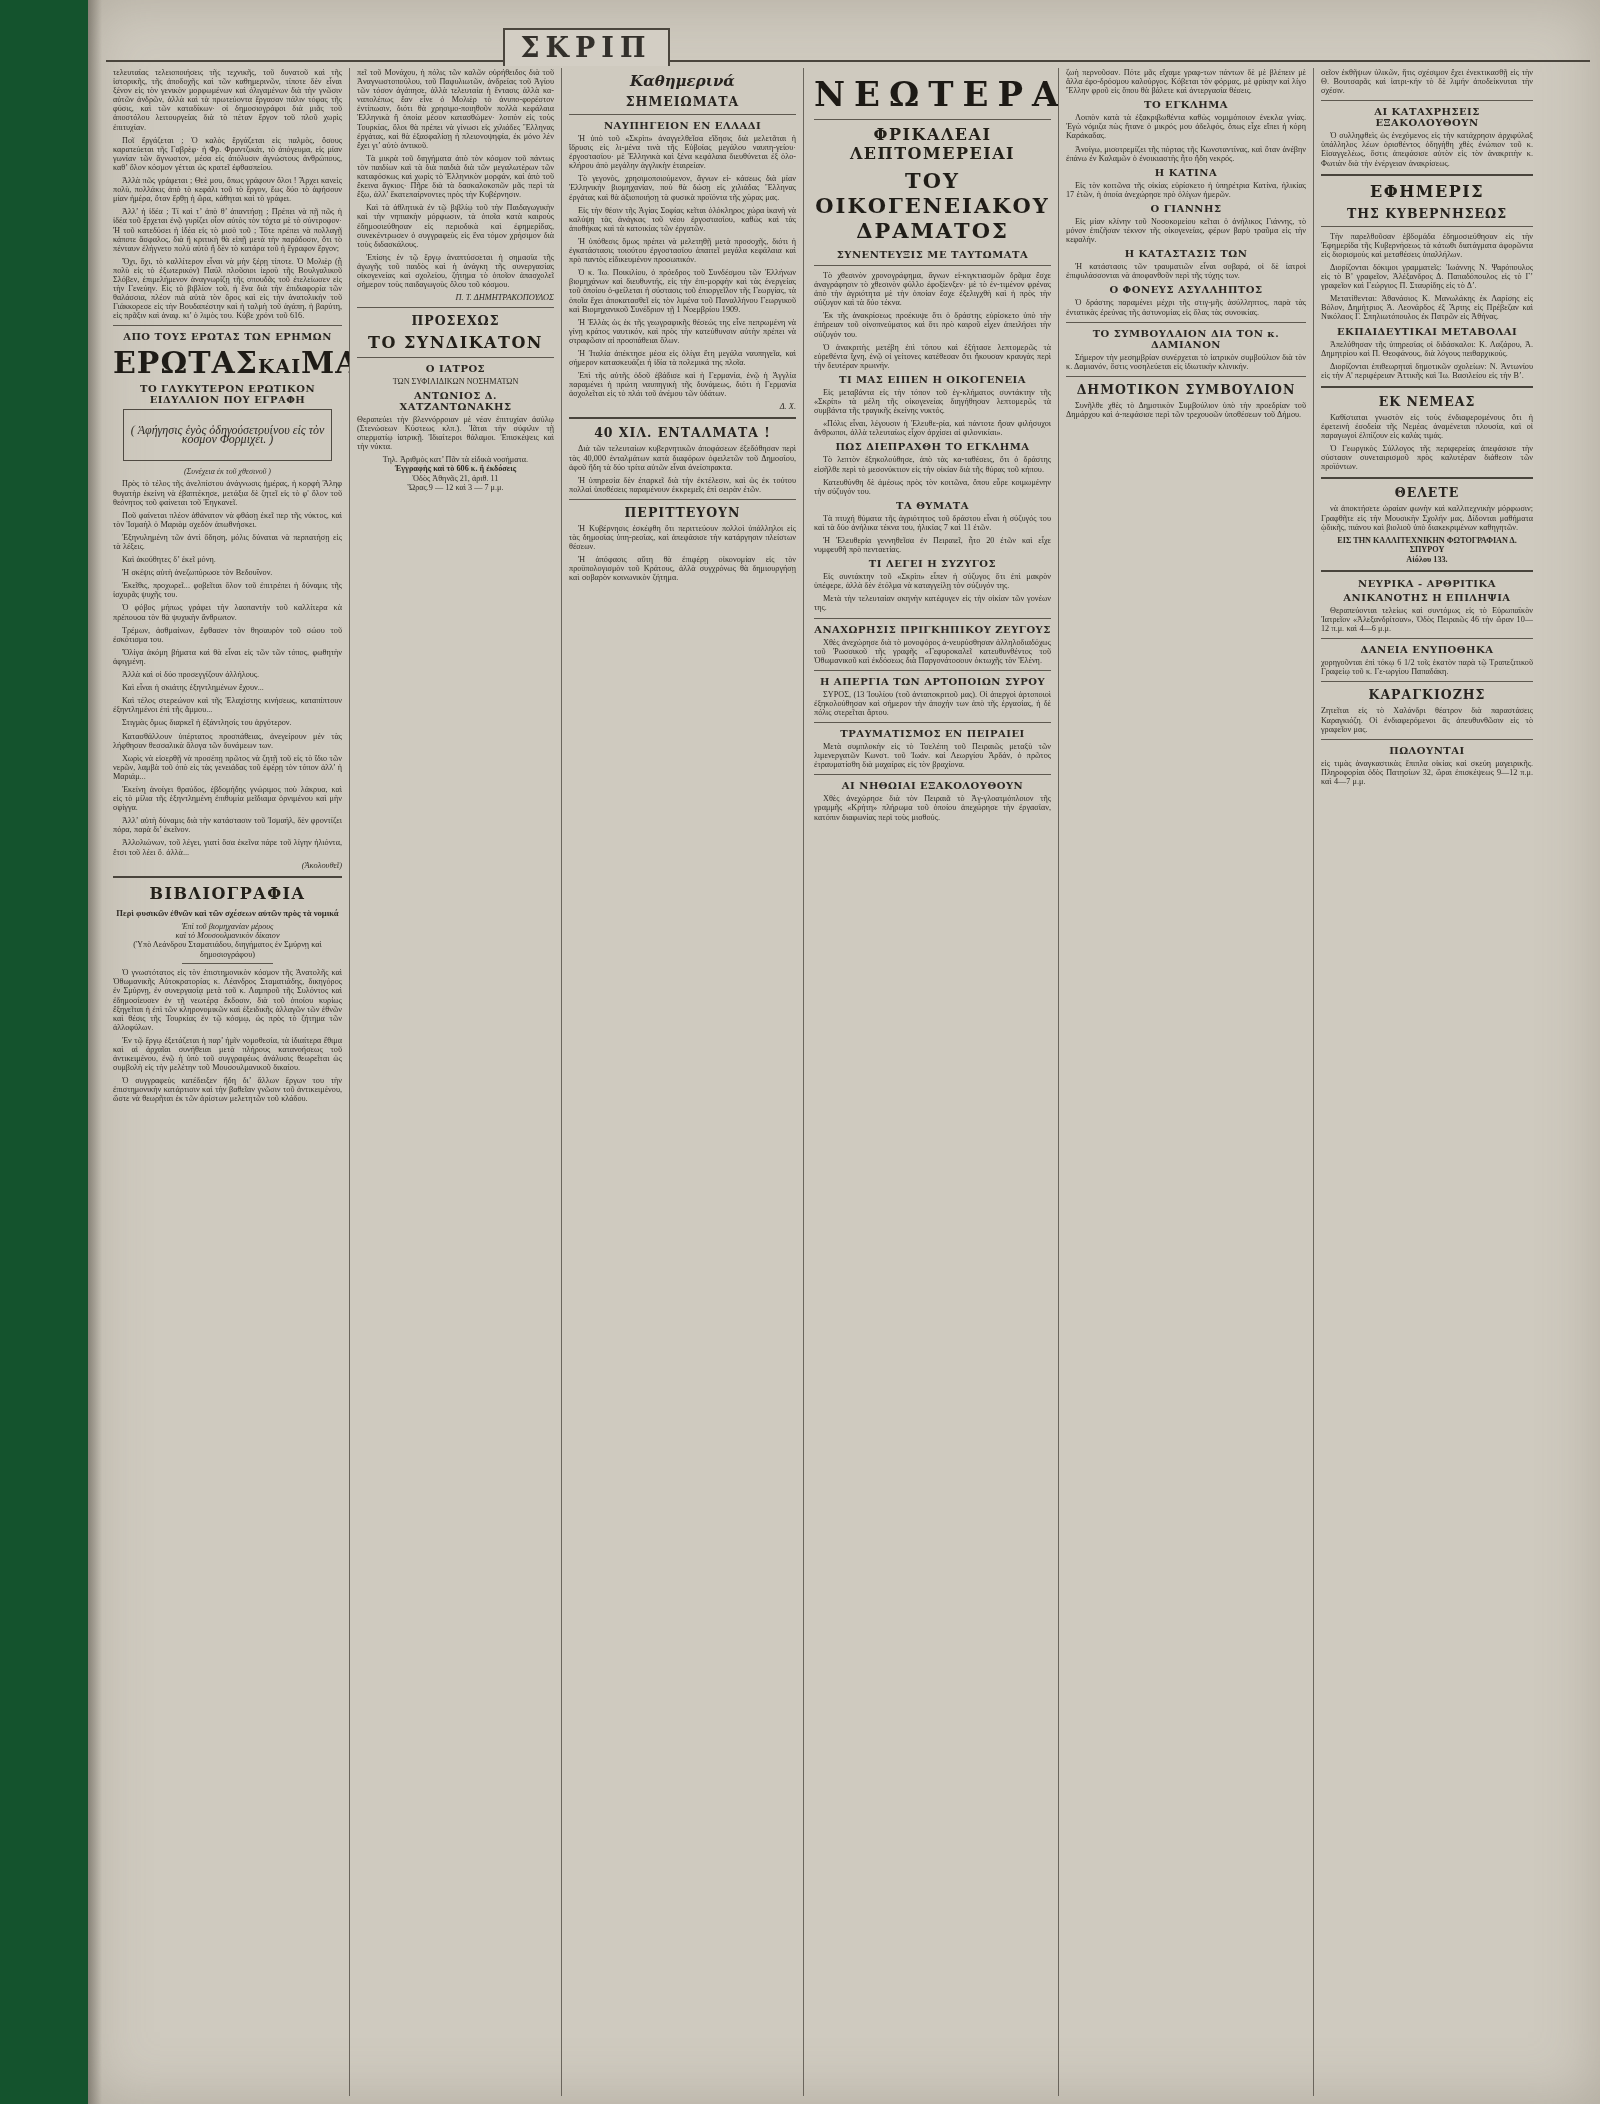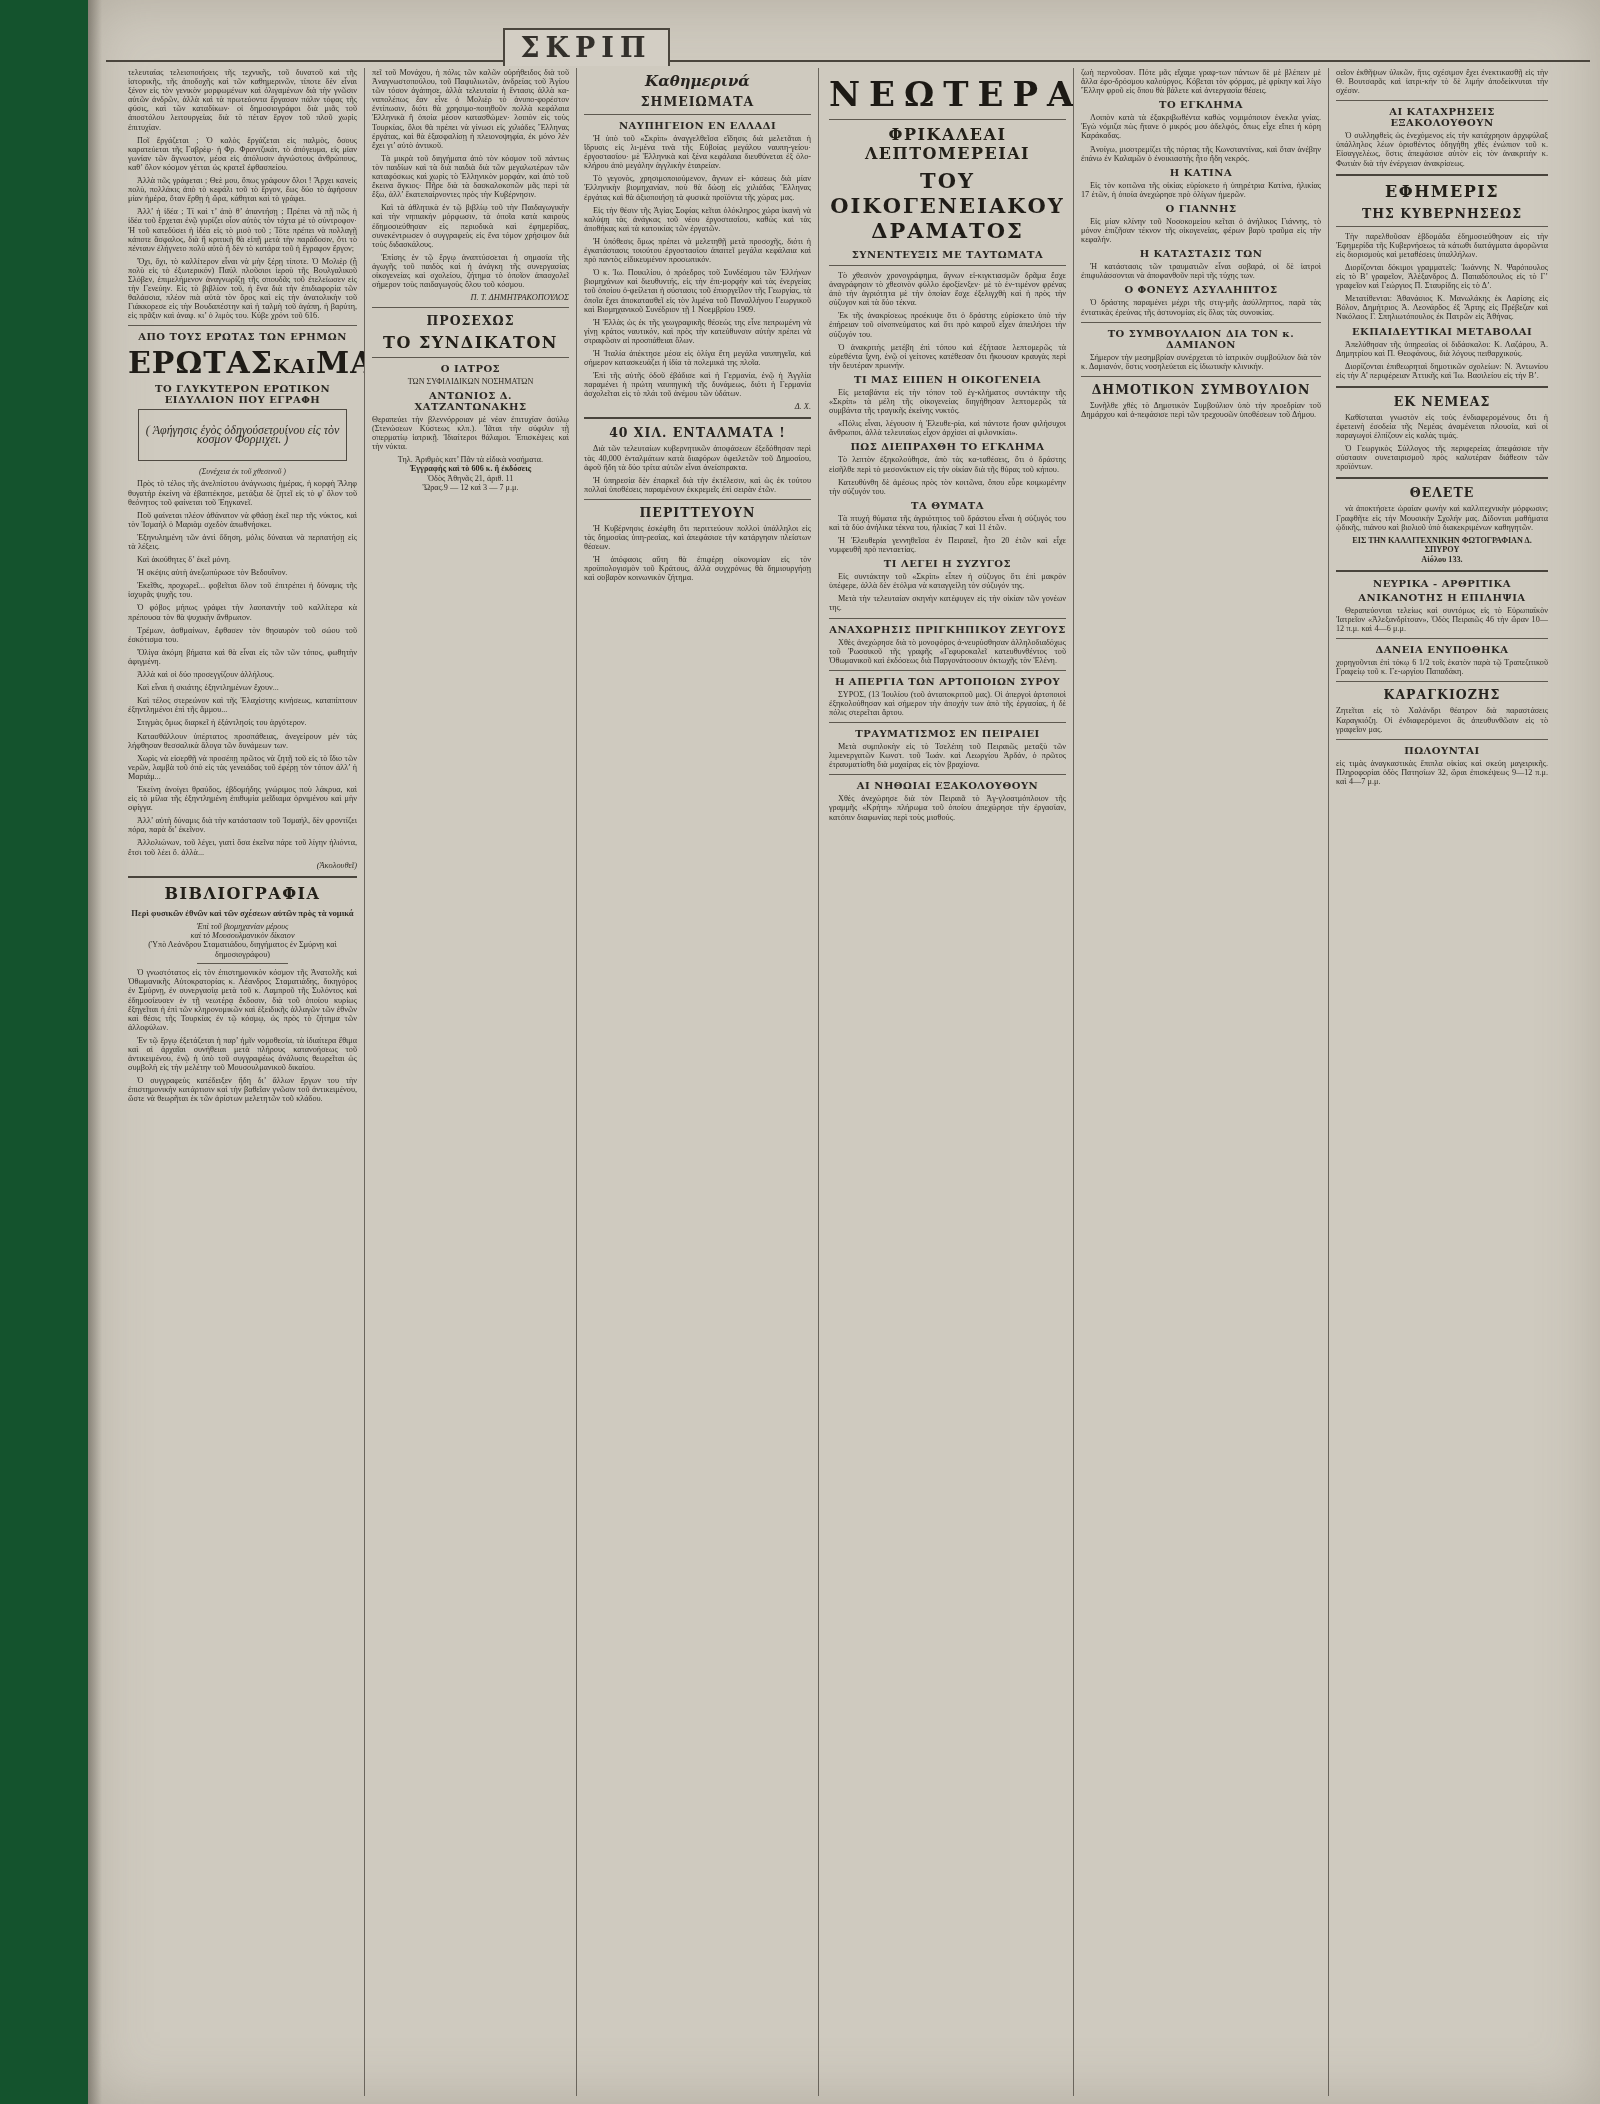--- a/index.html
+++ b/index.html
@@ -62,21 +62,20 @@
     border: 2px solid #4a453d;
     border-bottom: none;
     padding: 2px 16px 3px 16px;
     background: #d3cec4;
   }
   
   .cols {
     position: absolute;
     left: 0; right: 0; top: 6px; bottom: 0;
     display: flex;
-    margin-left: 15px;
   }
   .col {
     position: relative;
     padding: 0 7px;
     box-sizing: border-box;
     overflow: hidden;
   }
   .col + .col { border-left: 1px solid #6a655c; }
   .c1 { width: 243px; }
   .c2 { width: 212px; }

